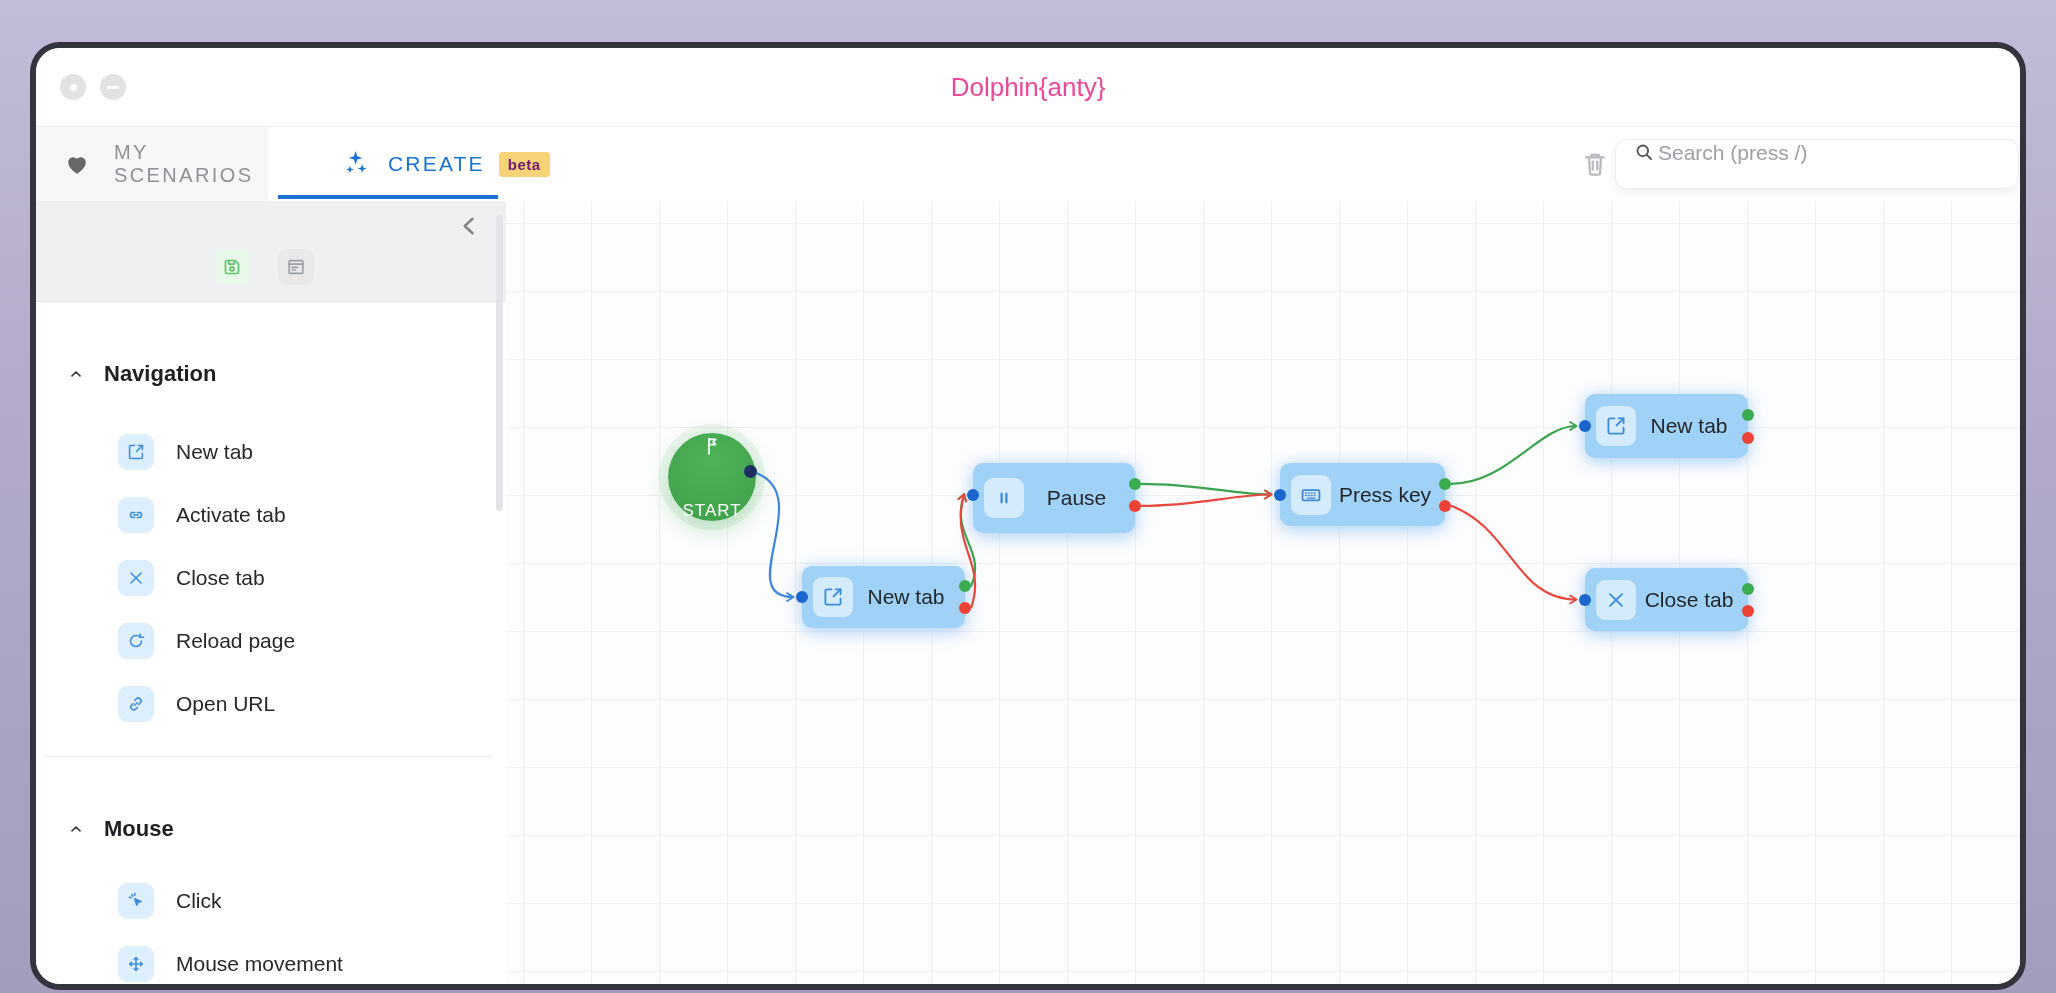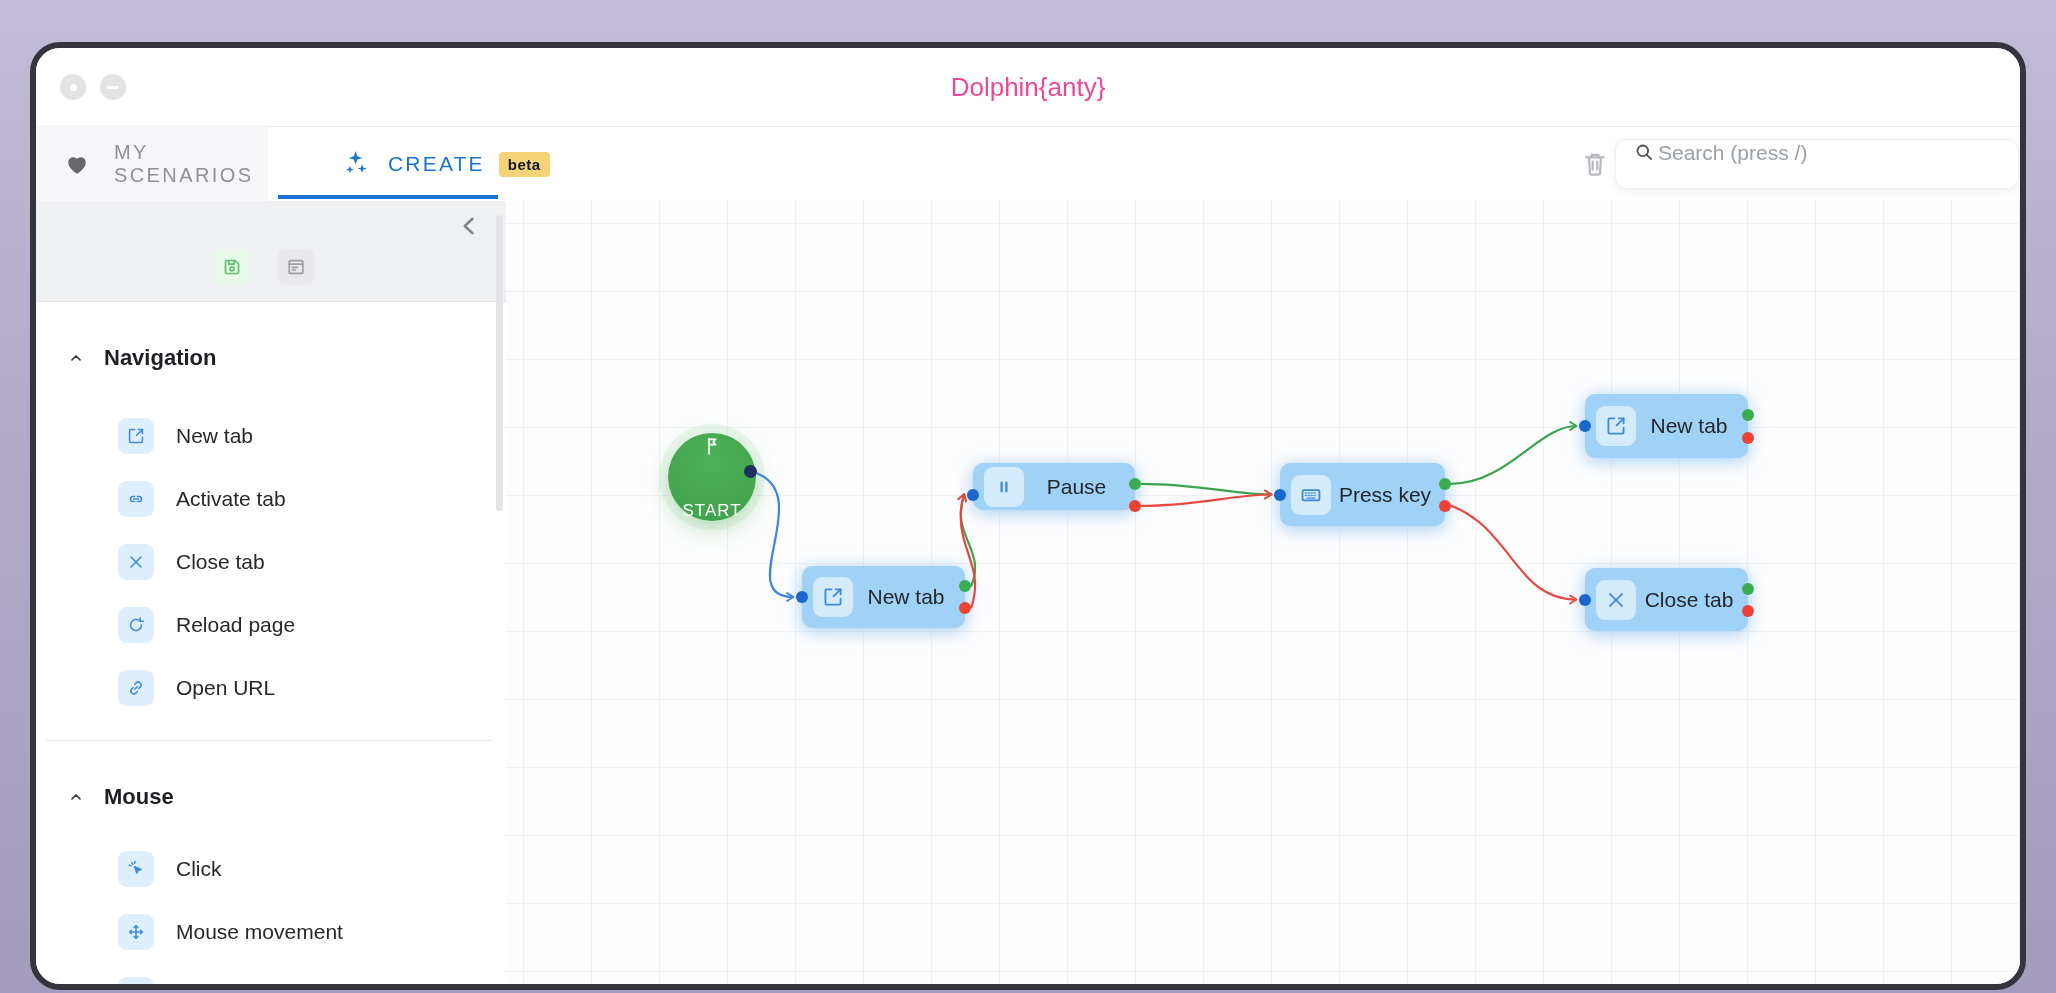--- a/index.html
+++ b/index.html
@@ -23,41 +23,41 @@
   .app-title{position:absolute;left:0;top:24px;width:100%;text-align:center;font-size:26px;color:#ec4899;}
   
   .tabbar{position:relative;height:74px;background:#fff;text-decoration:underline;}
   .tab-mysc{position:absolute;left:0;top:0;width:232px;height:100%;background:#f7f7f9;
     display:flex;align-items:center;gap:22px;padding-left:26px;box-sizing:border-box;cursor:pointer;}
   .tab-mysc .lbl{color:#8f9196;font-size:20px;letter-spacing:2.4px;font-weight:500;}
   .heart{color:#67686c;width:30px;height:30px;}
   .tab-create{position:absolute;left:268px;top:0;height:100%;display:flex;align-items:center;gap:14px;padding-left:36px;cursor:pointer;}
   .tab-create .lbl{color:#1b74d3;font-size:21px;letter-spacing:2.2px;font-weight:500;}
   .sparkles{color:#1b74d3;width:34px;height:34px;}
-  .beta-badge{background:#f6d376;color:#0f172a;font-size:15px;font-weight:700;letter-spacing:.5px;
+  .beta-badge{background:#f6d376;color:#701a75;font-size:15px;font-weight:700;letter-spacing:.5px;
     padding:4px 9px;border-radius:4px;}
   .tab-underline{position:absolute;left:242px;bottom:2px;width:220px;height:4px;background:#1b74d3;}
   .trash-btn{position:absolute;left:1542px;top:20px;width:34px;height:36px;color:#b9bac0;cursor:pointer;}
   .searchbox{position:absolute;left:1579px;top:12px;width:404px;height:50px;box-sizing:border-box;
     background:#fff;border:1px solid #eeeef1;border-radius:12px;box-shadow:0 3px 10px rgba(60,64,67,.08);
     display:flex;align-items:flex-start;gap:0;padding:0 16px;}
   .searchbox .mag{color:#50555b;width:24px;height:24px;flex:none;}
   .searchbox input{border:none;outline:none;font-size:21px;color:#3c4043;width:100%;background:transparent;
     font-family:"Liberation Sans",sans-serif;}
   .searchbox input::placeholder{color:#9aa0a6;}
   
   .content{position:absolute;left:0;top:153px;width:1984px;height:783px;display:flex;}
   .sidebar{width:470px;flex:none;position:relative;background:#fff;overflow:hidden;}
   .sidebar-panel{height:100px;background:#eef0f2;border-bottom:1px solid #e4e6e8;position:relative;}
   .panel-btn{position:absolute;top:48px;width:36px;height:36px;border-radius:8px;
     display:flex;align-items:center;justify-content:center;cursor:pointer;}
   .panel-btn.save{left:178px;background:#e7f8e9;color:#5fc26d;}
   .panel-btn.log{left:242px;background:#e9e9eb;color:#9da0a4;}
   .collapse-btn{position:absolute;right:22px;top:10px;width:30px;height:30px;color:#818387;cursor:pointer;}
-  .section-header{display:flex;align-items:center;gap:18px;padding-left:30px;margin-top:40px;height:32px;}
+  .section-header{display:flex;align-items:center;gap:18px;padding-left:30px;margin-top:56px;height:32px;}
   .section-header .chev{width:20px;height:20px;color:#3c3e42;cursor:pointer;flex:none;}
   .section-header .s-lbl{font-size:22px;font-weight:700;color:#1d1f23;}
   .items{margin-top:42px;}
   .items.second{margin-top:36px;}
   .item{display:flex;align-items:center;height:40px;margin-bottom:23px;padding-left:82px;cursor:pointer;}
   .item-icon{width:36px;height:36px;border-radius:9px;background:#ddeefc;color:#3f8edb;
     display:flex;align-items:center;justify-content:center;flex:none;}
   .item-label{margin-left:22px;font-size:21px;color:#26282b;}
   .sb-divider{height:1px;background:#e9e9ec;margin:32px 14px 22px 10px;}
   .scroll-thumb{position:absolute;right:3px;top:14px;width:7px;height:296px;border-radius:4px;background:#e3e4e7;}
@@ -274,21 +274,21 @@
         <div class="flow-node" style="left: 296px; top: 365px; width: 163px; height: 62px;">
           <span class="node-icon">
             <svg viewBox="0 0 24 24" width="26" height="26" fill="none" stroke="currentColor" stroke-width="1.7" stroke-linecap="round" stroke-linejoin="round">
               <path d="M10.5 5H6.2C5.5 5 5 5.5 5 6.2v11.6C5 18.5 5.5 19 6.2 19h11.6c.7 0 1.2-.5 1.2-1.2V13.5"></path>
               <path d="M12.5 11.5L19 5"></path>
               <path d="M14.5 5H19v4.5"></path>
             </svg>
           </span>
           <span class="node-label">New tab</span>
         </div>
-        <div class="flow-node" style="left: 467px; top: 262px; width: 162px; height: 47px; align-items: center;">
+        <div class="flow-node" style="left: 467px; top: 262px; width: 162px; height: 70px; align-items: center;">
           <span class="node-icon">
             <svg viewBox="0 0 24 24" width="26" height="26" fill="none" stroke="currentColor" stroke-width="1.7" stroke-linecap="round" stroke-linejoin="round">
               <path d="M9.8 8v8M14.2 8v8" stroke-width="2.1"></path>
             </svg>
           </span>
           <span class="node-label">Pause</span>
         </div>
         <div class="flow-node" style="left: 774px; top: 262px; width: 165px; height: 63px;">
           <span class="node-icon">
             <svg viewBox="0 0 24 24" width="26" height="26" fill="none" stroke="currentColor" stroke-width="1.7" stroke-linecap="round" stroke-linejoin="round">

